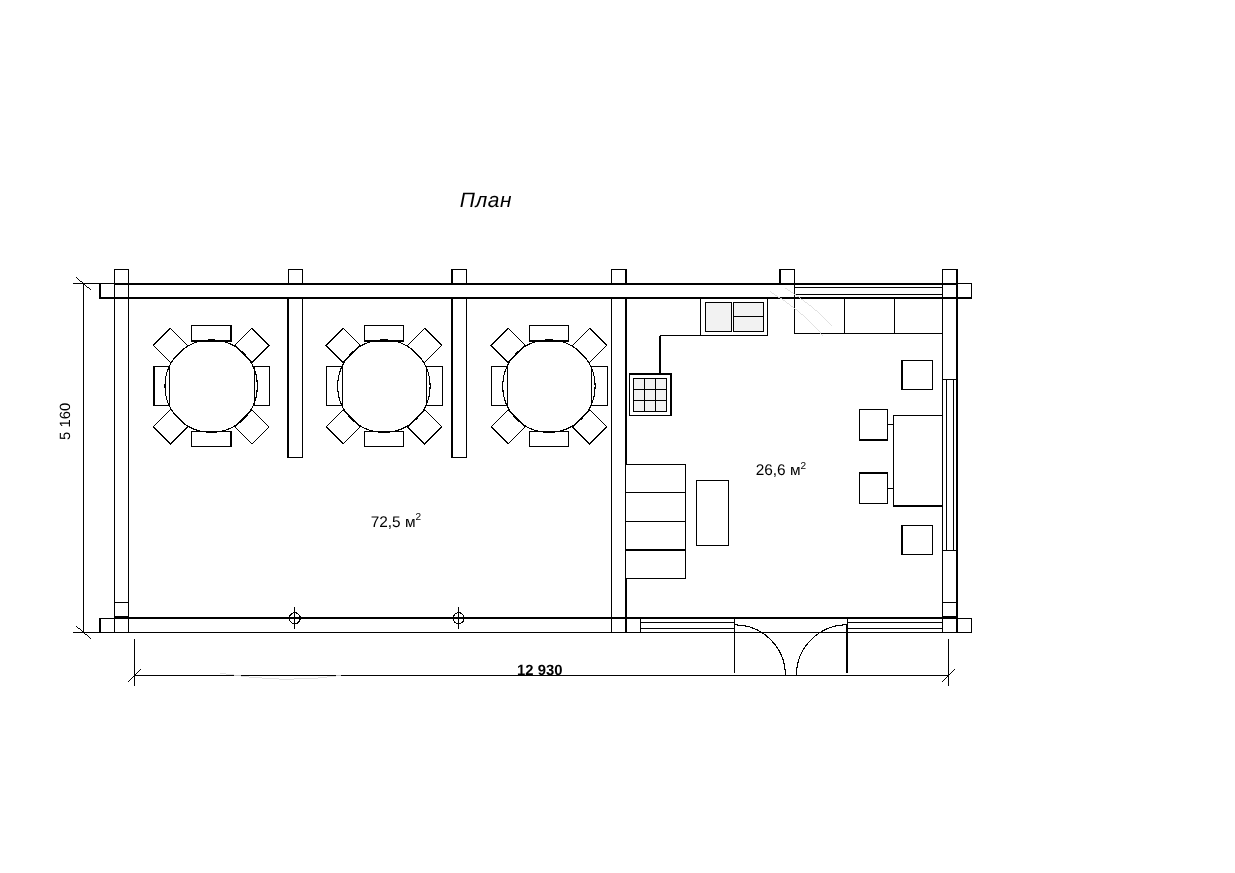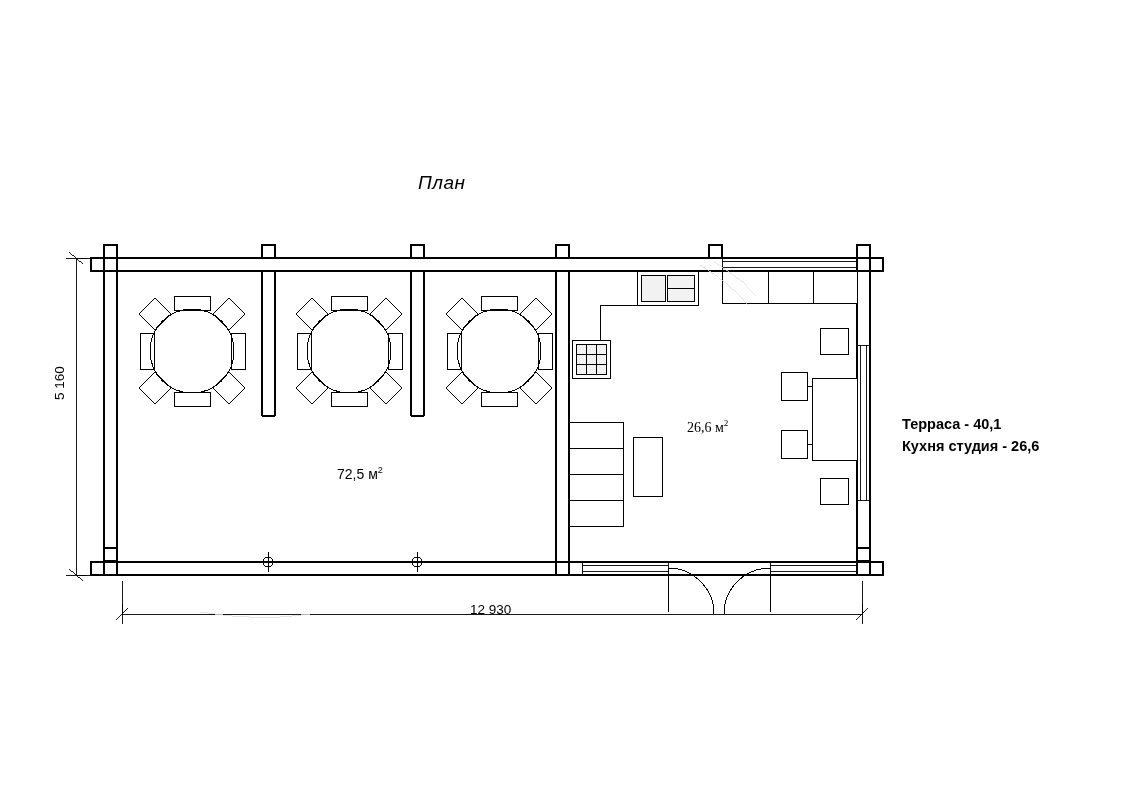--- a/index.html
+++ b/index.html
@@ -27,25 +27,26 @@
     line-height:22px;
     font-weight:bold;
     white-space:nowrap;
   }
   .area-label {
     position:absolute;
     font-size:14px;
     white-space:nowrap;
   }
   .area-terrace { left:337px; top:465px; }
-  .area-kitchen { left:687px; top:418px;font-family:Liberation Serif, serif; }
+  .area-kitchen { left:687px; top:418px; }
   .dim-h {
     position:absolute;
     left:470px; top:602px;
     font-size:13.5px;
+    font-weight:bold;
   }
   .dim-v {
     position:absolute;
     left:52px; top:400px;
     font-size:13.5px;
     transform:rotate(-90deg);
     transform-origin:left top;
     white-space:nowrap;
   }
   sup { font-size:0.65em; }
@@ -257,18 +258,14 @@
     <span>72,5 м</span><sup>2</sup>
   </div>
 
   <div class="area-label area-kitchen">
     <span>26,6 м</span><sup>2</sup>
   </div>
 
   <div class="dim-h">12 930</div>
   <div class="dim-v">5 160</div>
 
-  <div class="legend">
-    <div>Терраса - 40,1</div>
-    <div>Кухня студия - 26,6</div>
-  </div>
 
 </div>
 
 </body></html>

